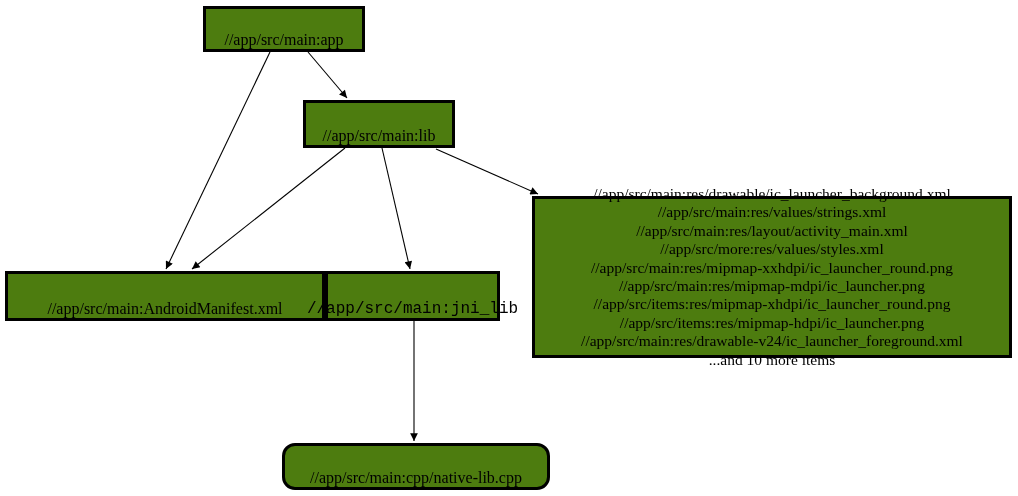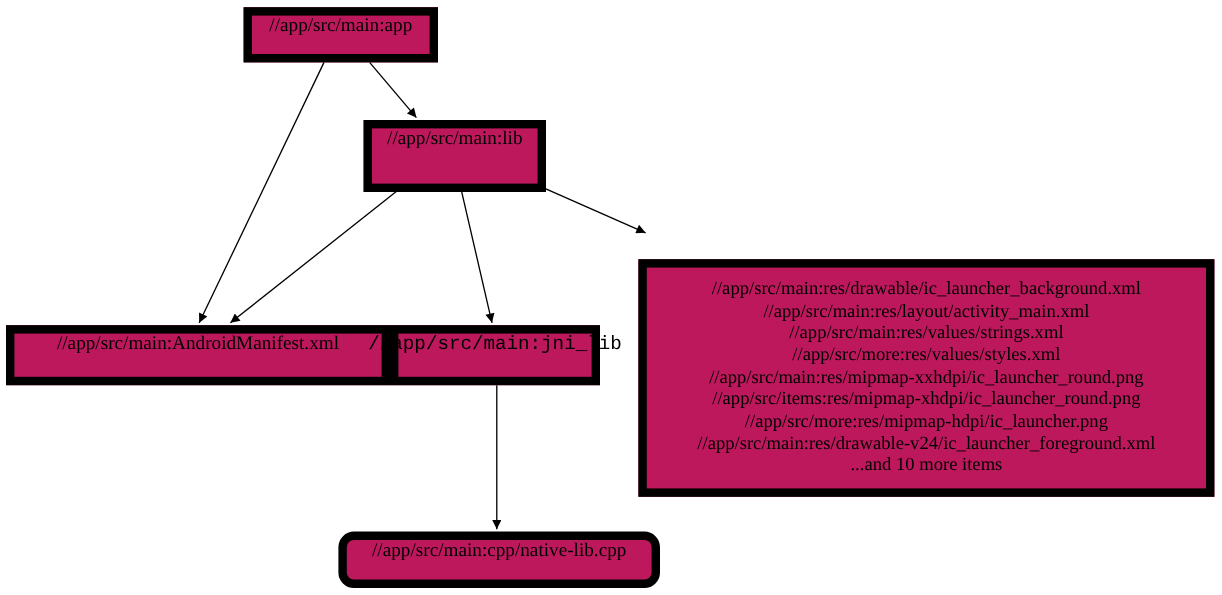--- a/index.html
+++ b/index.html
@@ -23,41 +23,40 @@
     width: 1018px;
     height: 496px;
   }
   .edges-layer line {
     stroke: #000000;
     stroke-width: 1.1;
   }
   .node {
     position: absolute;
     box-sizing: border-box;
-    border: 7px solid #000000;
-    background: #be185d;
+    border: 3px solid #000000;
+    background: #4d7c0f;
     display: flex;
-    align-items: flex-start;
+    align-items: flex-end;
     justify-content: center;
     text-align: center;
     font-size: 16px;
     white-space: nowrap;
   }
   .node-app            { left: 203px; top: 6px;   width: 162px; height: 46px; }
-  .node-lib            { left: 303px; top: 100px; width: 152px; height: 60px; }
+  .node-lib            { left: 303px; top: 100px; width: 152px; height: 48px; }
   .node-manifest       { left: 5px;   top: 271px; width: 320px; height: 50px; }
   .node-jni-lib        { left: 325px; top: 271px; width: 175px; height: 50px; font-family: Liberation Mono, monospace; }
   .node-native-lib     { left: 282px; top: 443px; width: 268px; height: 47px; border-radius: 13px; }
   .node-resources {
-    left: 532px; top: 196px; width: 480px; height: 198px;
+    left: 532px; top: 196px; width: 480px; height: 162px;
     flex-direction: column;
     justify-content: center;
     line-height: 18.4px;
     font-size: 15.5px;
-    margin-top: 20px;
   }
   .res-line { width: 100%; }
 </style>
 </head>
 <body>
 
 <div class="canvas">
 
   <svg class="edges-layer" width="1018" height="496" viewBox="0 0 1018 496" xmlns="http://www.w3.org/2000/svg">
     <defs>
@@ -84,26 +83,27 @@
   <div class="node node-manifest">
     <span>//app/src/main:AndroidManifest.xml</span>
   </div>
 
   <div class="node node-jni-lib">
     <span>//app/src/main:jni_lib</span>
   </div>
 
   <div class="node node-resources">
     <div class="res-line">//app/src/main:res/drawable/ic_launcher_background.xml</div>
+    <div class="res-line">//app/src/main:res/values/strings.xml</div>
     <div class="res-line">//app/src/main:res/layout/activity_main.xml</div>
-    <div class="res-line">//app/src/main:res/values/strings.xml</div>
     <div class="res-line">//app/src/more:res/values/styles.xml</div>
     <div class="res-line">//app/src/main:res/mipmap-xxhdpi/ic_launcher_round.png</div>
+    <div class="res-line">//app/src/main:res/mipmap-mdpi/ic_launcher.png</div>
     <div class="res-line">//app/src/items:res/mipmap-xhdpi/ic_launcher_round.png</div>
-    <div class="res-line">//app/src/more:res/mipmap-hdpi/ic_launcher.png</div>
+    <div class="res-line">//app/src/items:res/mipmap-hdpi/ic_launcher.png</div>
     <div class="res-line">//app/src/main:res/drawable-v24/ic_launcher_foreground.xml</div>
     <div class="res-line">...and 10 more items</div>
   </div>
 
   <div class="node node-native-lib">
     <span>//app/src/main:cpp/native-lib.cpp</span>
   </div>
 
 </div>
 

